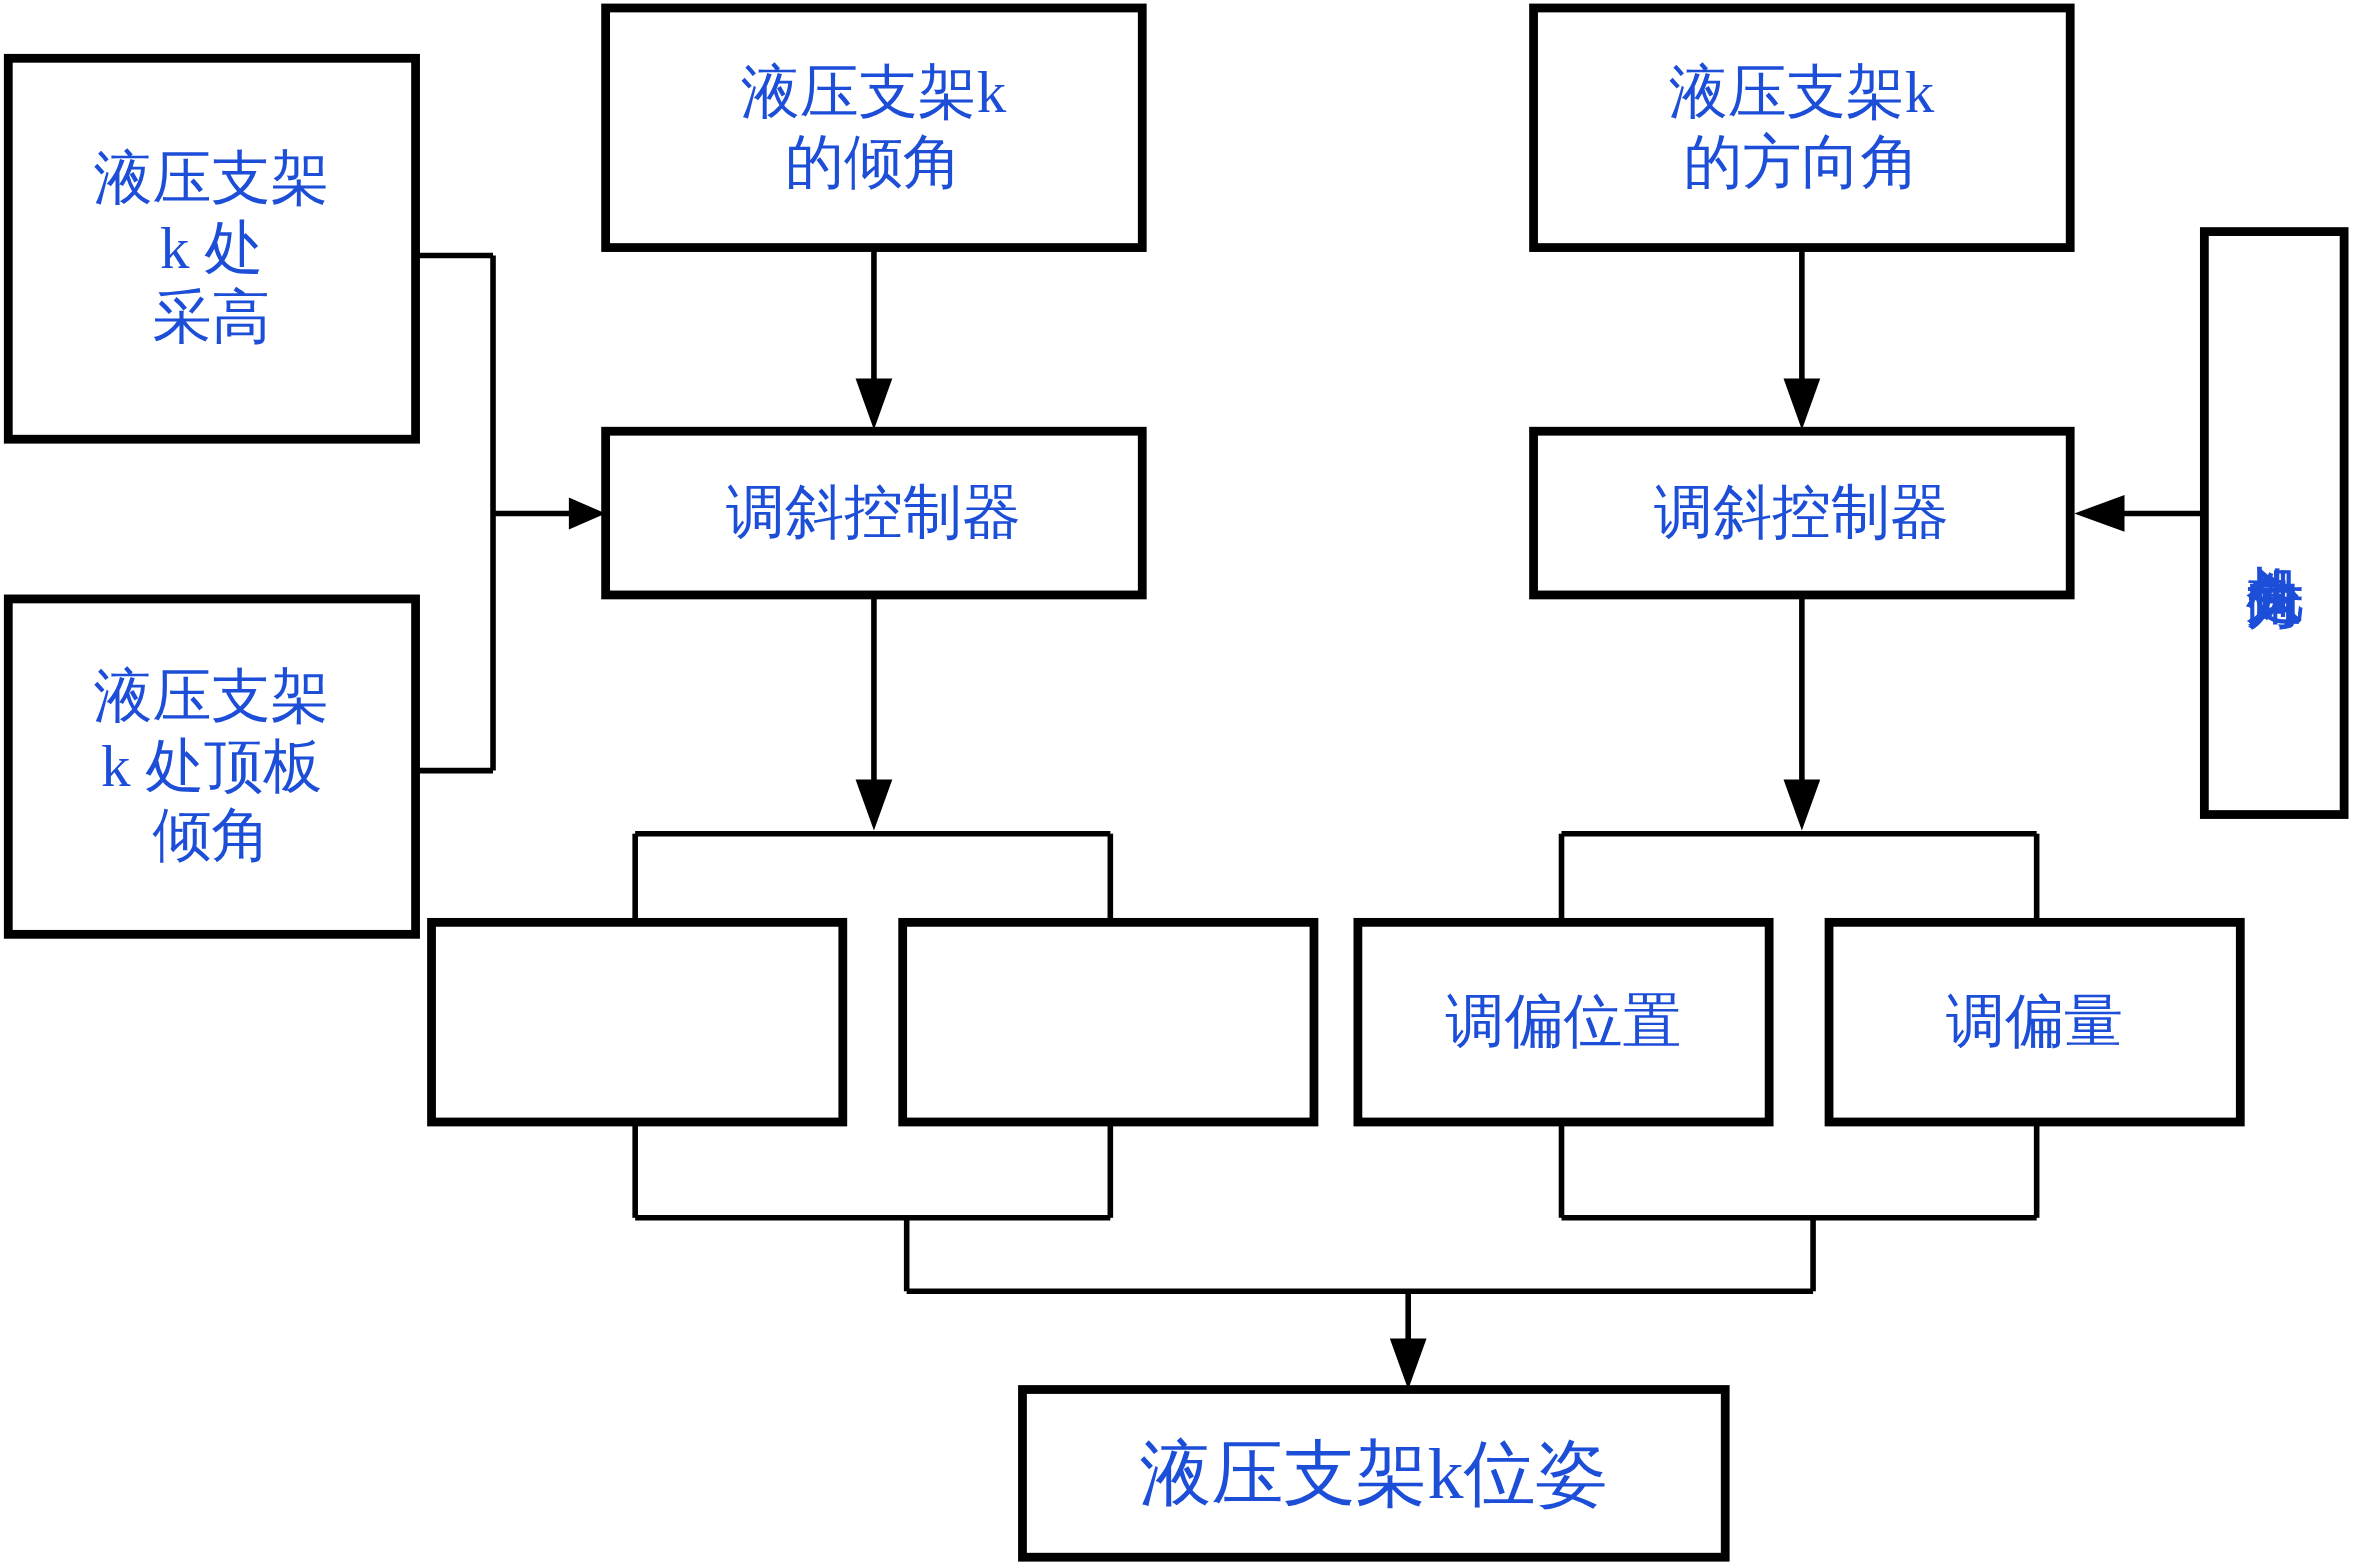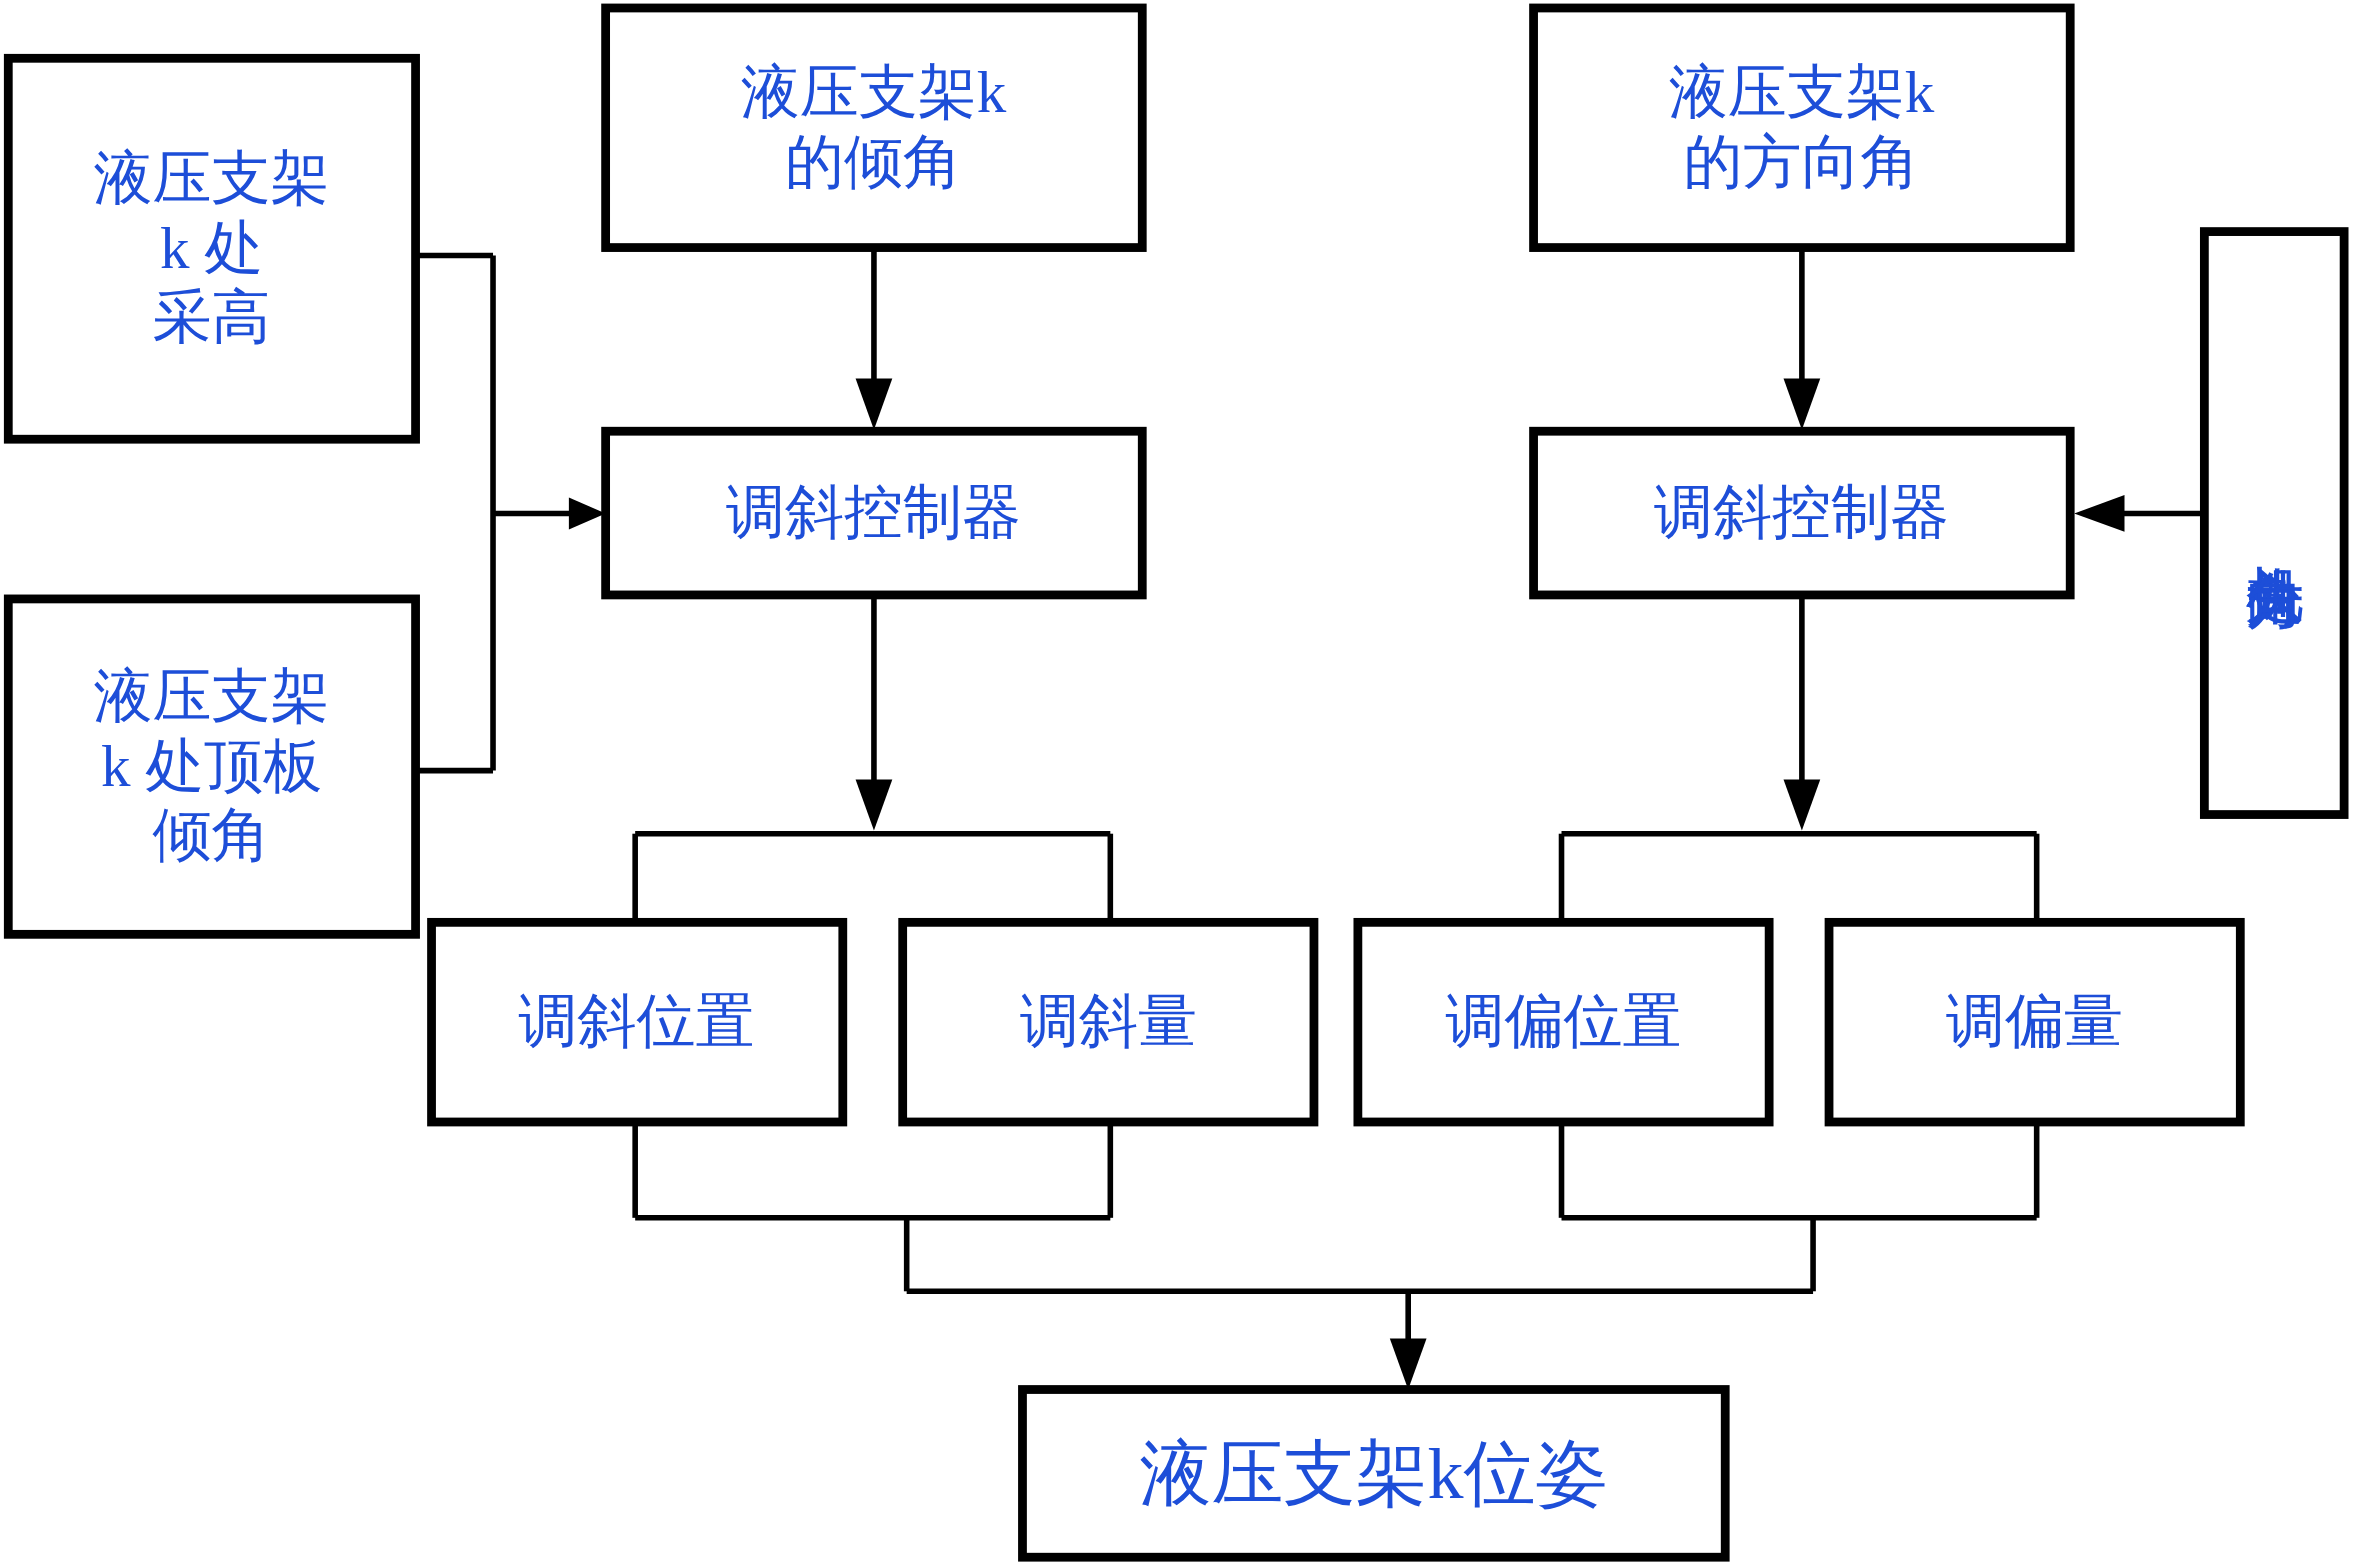--- a/index.html
+++ b/index.html
@@ -163,23 +163,21 @@
   <div class="node-label vertical" style="left:2204px;top:232px;  width:140px;  height:583px; font-size:58px;">机头处方向角</div>
 
   <div class="node-label" style="left:8px;  top:599px;  width:407px;  height:335px; font-size:59px;">液压支架
 k 处顶板
 倾角</div>
 
   <div class="node-label" style="left:605px; top:431px;  width:537px;  height:164px; font-size:59px;">调斜控制器</div>
 
   <div class="node-label" style="left:1533px;top:431px;  width:537px;  height:164px; font-size:59px;">调斜控制器</div>
 
-  <div class="node-label" style="left:431px; top:922px; width:411px;  height:200px; font-size:59px;">调斜位置</div>
 
-  <div class="node-label" style="left:903px;top:922px; width:411px;  height:200px; font-size:59px;">调斜量</div>
 
   <div class="node-label" style="left:1358px;top:922px; width:411px;  height:200px; font-size:59px;">调偏位置</div>
 
   <div class="node-label" style="left:1829px;top:922px; width:411px;  height:200px; font-size:59px;">调偏量</div>
 
   <div class="node-label" style="left:1022px;top:1390px; width:703px;  height:168px; font-size:72px;">液压支架k位姿</div>
 
 </div>
 
 

